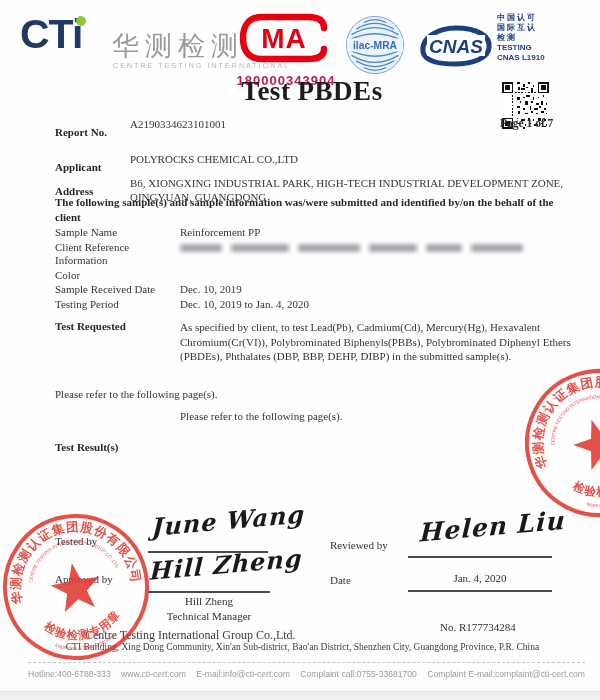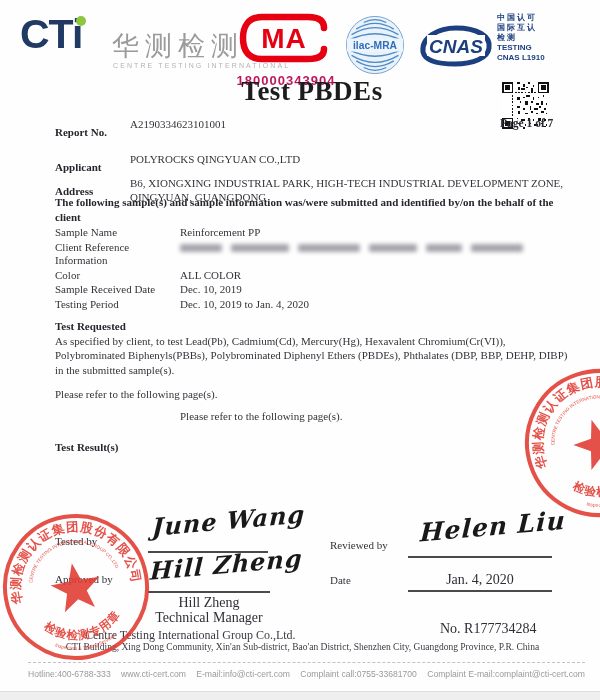--- a/index.html
+++ b/index.html
@@ -46,34 +46,34 @@
   #statement{position:absolute;left:55px;top:195px;width:522px;font-size:11px;
              font-weight:bold;line-height:14.5px;color:#26262e;}
 
   #sample-block{position:absolute;left:55px;top:226px;width:520px;}
   #sample-block .row{margin-bottom:1px;}
   #sample-block .lbl-n{width:125px;}
 
   .blur-row{display:flex;gap:9px;align-items:center;padding-top:3px;}
   .blur-bit{height:8px;background:#8e8e98;border-radius:2px;filter:blur(2.2px);opacity:.8;}
 
-  #test-requested{position:absolute;left:55px;top:320px;width:520px;flex-direction:column;}
+  #test-requested{position:absolute;left:55px;top:320px;width:520px;}
   #test-requested .lbl{width:125px;}
   #test-requested .val{line-height:14.5px;}
   #test-method{position:absolute;left:55px;top:388px;width:520px;}
   #test-method .lbl{width:125px;}
   #test-result{position:absolute;left:55px;top:410px;width:520px;}
   #test-result .lbl{width:125px;margin-top:31px;}
 
   
   .sig-label{position:absolute;font-size:11px;color:#33333a;text-align:center;}
   .sig{position:absolute;font-family:"DejaVu Serif",serif;font-style:italic;font-weight:bold;
        color:#191919;transform:rotate(-5deg) skewX(-8deg);letter-spacing:1px;white-space:nowrap;}
   .sig-line{position:absolute;height:2px;background:#4a4a4a;}
-  .sig-print{position:absolute;font-size:14px;color:#2e2e36;text-align:center;}
+  .sig-print{position:absolute;font-size:11px;color:#2e2e36;text-align:center;}
 
   
   .stamp{position:absolute;color:#e03a31;opacity:.88;}
   .stamp svg{display:block;}
   .stamp-left{left:1px;top:512px;width:150px;height:150px;transform:rotate(-10deg);z-index:5;}
   .stamp-right{left:523px;top:367px;width:152px;height:152px;transform:rotate(-18deg);z-index:5;}
   .st-cn{font-size:12.5px;font-weight:bold;letter-spacing:1px;fill:currentColor;}
   .st-en{font-size:4.6px;fill:currentColor;font-family:"Liberation Sans",sans-serif;}
   .st-pu{font-size:11.5px;font-weight:bold;fill:currentColor;letter-spacing:1px;}
   .st-pe{font-size:5px;fill:currentColor;font-family:"Liberation Sans",sans-serif;}
@@ -219,21 +219,21 @@
   <div class="report-title">Test PBDEs</div>
   <div class="page-num">Page 1 of 7</div>
 
   <div id="report-block">
     <div class="row r1">
       <span class="lbl">Report No.</span>
       <span class="val">A2190334623101001</span>
     </div>
     <div class="row r2">
       <span class="lbl">Applicant</span>
-      <span class="val">POLYROCKS QINGYUAN CO.,LTD</span>
+      <span class="val">POLYROCKS CHEMICAL CO.,LTD</span>
     </div>
     <div class="row">
       <span class="lbl">Address</span>
       <span class="val">B6, XIONGXING INDUSTRIAL PARK, HIGH-TECH INDUSTRIAL DEVELOPMENT ZONE, QINGYUAN, GUANGDONG</span>
     </div>
   </div>
 
   <div id="statement">The following sample(s) and sample information was/were submitted and identified by/on the behalf of the client</div>
 
   <div id="sample-block">
@@ -249,21 +249,20 @@
           <span class="blur-bit" style="width:58px"></span>
           <span class="blur-bit" style="width:62px"></span>
           <span class="blur-bit" style="width:48px"></span>
           <span class="blur-bit" style="width:36px"></span>
           <span class="blur-bit" style="width:52px"></span>
         </span>
       </span>
     </div>
     <div class="row">
       <span class="lbl-n">Color</span>
-      <span class="val">ALL COLOR</span>
     </div>
     <div class="row">
       <span class="lbl-n">Sample Received Date</span>
       <span class="val">Dec. 10, 2019</span>
     </div>
     <div class="row">
       <span class="lbl-n">Testing Period</span>
       <span class="val">Dec. 10, 2019 to Jan. 4, 2020</span>
     </div>
   </div>

